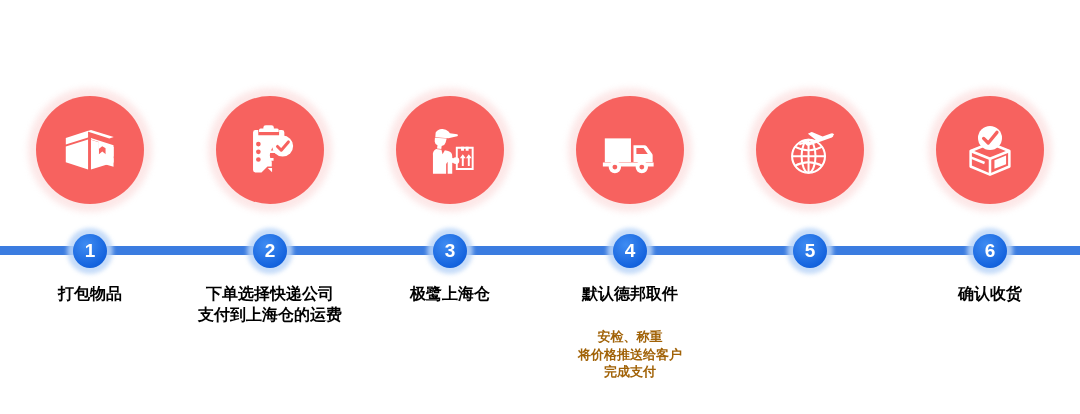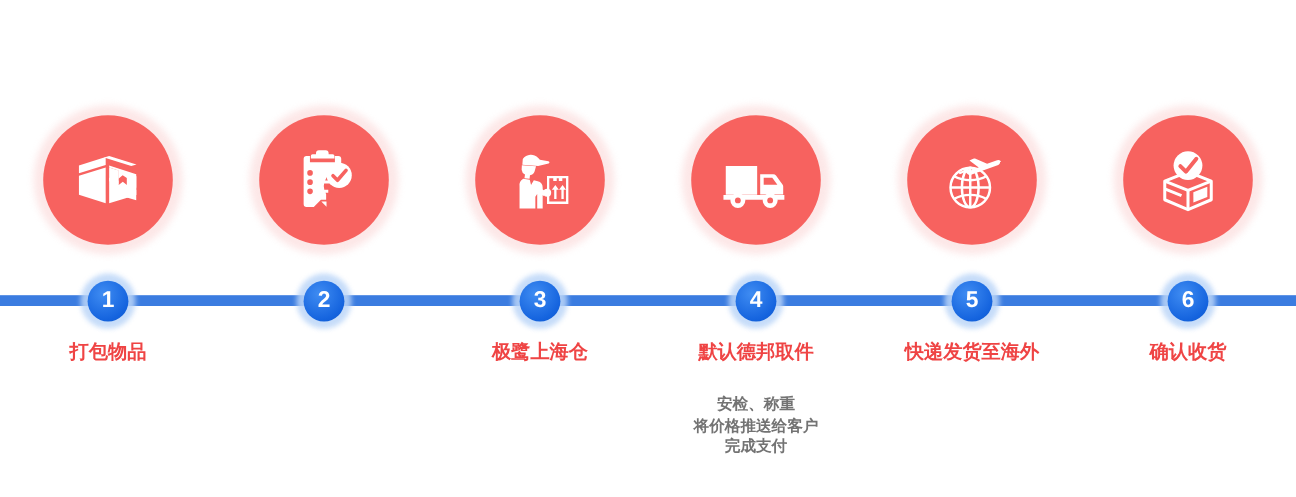--- a/index.html
+++ b/index.html
@@ -100,33 +100,33 @@
   }
 
   
   .label {
     position:absolute;
     top:283px;
     left:0; right:0;
     text-align:center;
     font-size:16px;
     font-weight:bold;
-    color:#ef4444;
+    color:#000000;
     line-height:1.32;
     white-space:pre-line;
     padding:0 4px;
   }
   .sublabel {
     position:absolute;
     top:328px;
     left:0; right:0;
     text-align:center;
     font-size:13px;
     font-weight:bold;
-    color:#737373;
+    color:#a16207;
     line-height:1.35;
     white-space:pre-line;
     padding:0 2px;
   }
   .step[data-step="2"] .label { top:283px; }
 </style>
 </head>
 <body>
 
 <div id="flow">
@@ -172,20 +172,22 @@
               <circle cx="45.5" cy="27.8" r="11.2"></circle>
             </g>
             <path d="M40.0 28.2 l4.0 4.0 l7.6 -8.8" fill="none" stroke="#f7625f" stroke-width="3.2" stroke-linecap="round" stroke-linejoin="round"></path>
           </svg>
         </div>
       </div>
       <div class="node-wrap">
         <div class="node-glow"></div>
         <div class="node">2</div>
       </div>
+      <div class="label">下单选择快递公司
+支付到上海仓的运费</div>
     </div>
 
     <div class="step" data-step="3">
       <div class="disc-wrap">
         <div class="halo"></div>
         <div class="disc">
           <svg width="62" height="62" viewBox="0 0 64 64">
             <g fill="#ffffff">
 
               <path d="M17.2 14.0 a8.6 8.6 0 0 1 13.3 -1.0 l1.4 1.6 l7.4 1.2 a1.1 1.1 0 0 1 0.1 2.1 l-9.0 2.0 l-13.6 -1.0 Z"></path>
@@ -264,21 +266,20 @@
               <path d="M57.0 16.6 a2.6 2.6 0 0 0 -3.4 -1.6 l-8.6 3.0 l-10.4 -4.4 a2.0 2.0 0 0 0 -1.6 0.1 l-3.2 1.6 l8.0 6.0 l-6.4 2.4 l-4.6 -1.9 l-2.8 1.3 l4.4 4.0 a2.2 2.2 0 0 0 2.2 0.5 l24.0 -8.6 a2.6 2.6 0 0 0 1.6 -2.4 Z"></path>
               <path d="M20.0 25.6 l7.0 -2.6 l1.4 1.3 l-6.8 2.8 Z"></path>
             </g>
           </svg>
         </div>
       </div>
       <div class="node-wrap">
         <div class="node-glow"></div>
         <div class="node">5</div>
       </div>
-      <div class="label">快递发货至海外</div>
     </div>
 
     <div class="step" data-step="6">
       <div class="disc-wrap">
         <div class="halo"></div>
         <div class="disc">
           <svg width="62" height="62" viewBox="0 0 64 64">
 
             <g fill="none" stroke="#ffffff" stroke-width="2.6" stroke-linejoin="round">
               <path d="M32.0 25.0 L52.0 33.0 L52.0 49.0 L32.0 57.5 L12.0 49.0 L12.0 33.0 Z"></path>

